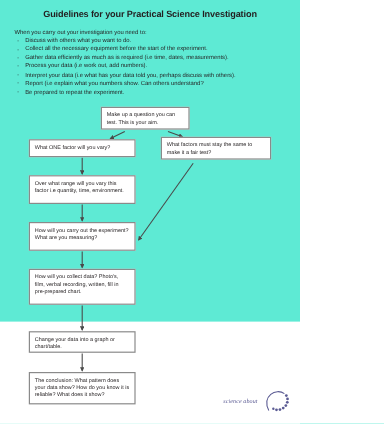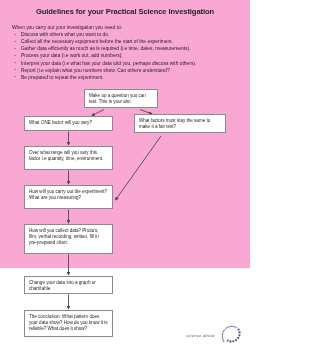--- a/index.html
+++ b/index.html
@@ -13,21 +13,21 @@
     position: relative;
     font-family: "Liberation Sans", sans-serif;
     color: #231f20;
     overflow: hidden;
   }
   #page {
     position: absolute;
     left: 0; top: 0;
     width: 250px;
     height: 268px;
-    background: #f9a8d4;
+    background: #5eead4;
   }
   .title {
     position: absolute;
     left: 0;
     top: 7px;
     width: 250px;
     text-align: center;
     font-size: 7.6px;
     font-weight: bold;
     letter-spacing: -0.1px;

